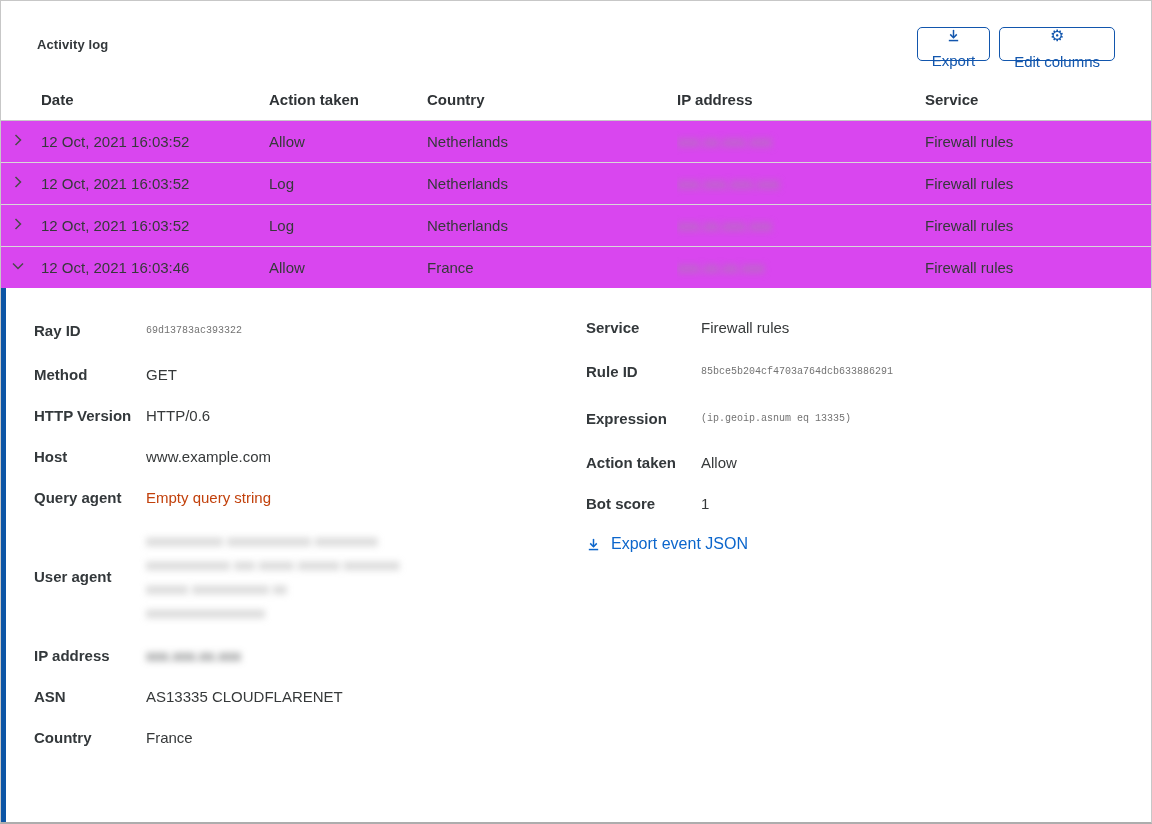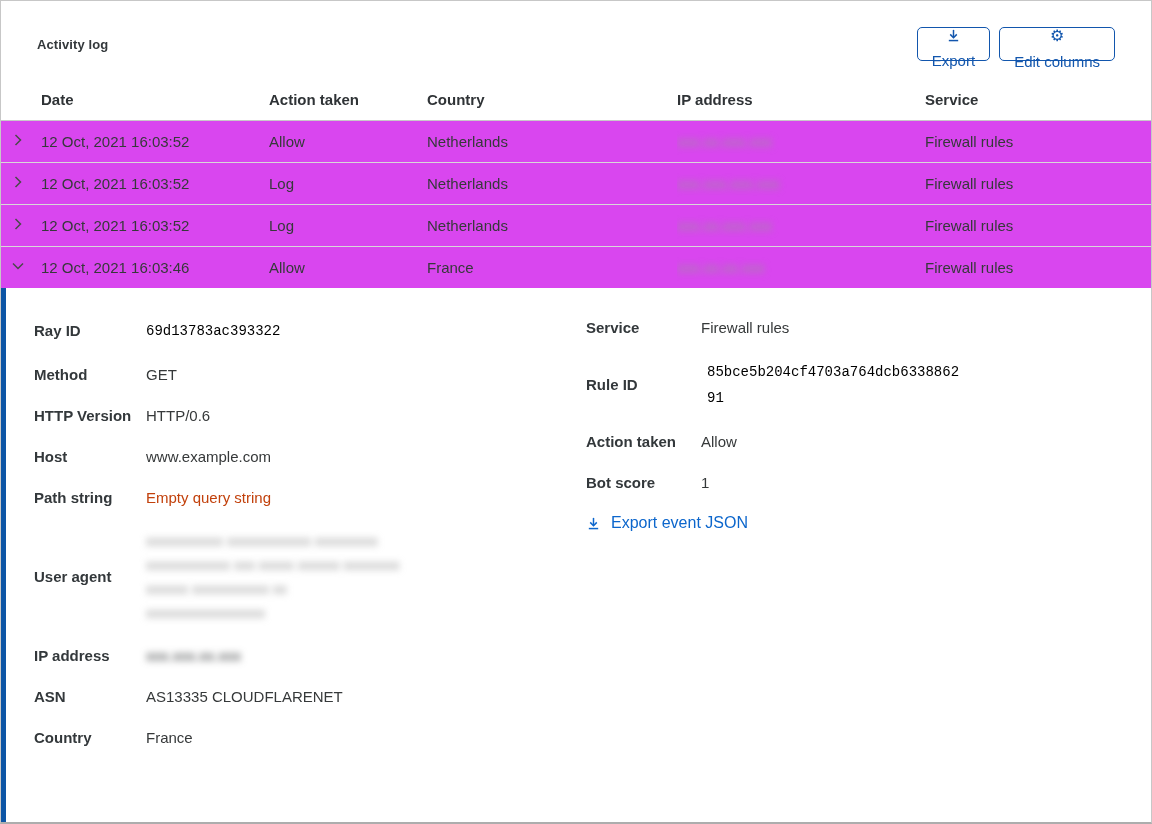--- a/index.html
+++ b/index.html
@@ -74,23 +74,23 @@
   .field { display: flex; align-items: center; margin-bottom: 21px; }
   .f-label {
     flex: none; font-weight: 600; font-size: 15px; color: #33383b;
     line-height: 20px;
   }
   .col-left .f-label { width: 112px; }
   .col-right .f-label { width: 115px; }
   .f-value { font-size: 15px; color: #36393a; line-height: 20px; }
   .f-value.mono {
     font-family: "Liberation Mono", "DejaVu Sans Mono", monospace;
-    font-size: 14px; color: #000000; line-height: 26px;
-  }
-  .f-value.wrap30 { width: 260px; word-break: break-all; margin-left: 6px; }
+    font-size: 10px; color: #737373; line-height: 26px;
+  }
+  .f-value.wrap30 { width: 260px; word-break: break-all; }
   .f-value.italic { color: #c2410c; }
   .ua-lines .ua-line {
     display: block; font-size: 14px; line-height: 24px;
   }
   .link {
     display: inline-flex; align-items: center; gap: 10px;
     color: #0c66cc; font-size: 16px; text-decoration: none; cursor: pointer;
   }
   .link svg { display: block; }
 </style>
@@ -199,21 +199,21 @@
       </div>
       <div class="field">
         <span class="f-label">HTTP Version</span>
         <span class="f-value">HTTP/0.6</span>
       </div>
       <div class="field">
         <span class="f-label">Host</span>
         <span class="f-value">www.example.com</span>
       </div>
       <div class="field">
-        <span class="f-label">Path string</span>
+        <span class="f-label">Query agent</span>
         <span class="f-value italic">Empty query string</span>
       </div>
       <div class="field">
         <span class="f-label">User agent</span>
         <span class="f-value ua-lines">
           <span class="ua-line masked">xxxxxxxxxxx xxxxxxxxxxxx xxxxxxxxx</span>
           <span class="ua-line masked">xxxxxxxxxxxx xxx xxxxx xxxxxx xxxxxxxx</span>
           <span class="ua-line masked">xxxxxx xxxxxxxxxxx xx</span>
           <span class="ua-line masked">xxxxxxxxxxxxxxxxx</span>
         </span>
@@ -233,20 +233,24 @@
     </div>
 
     <div class="col-right">
       <div class="field">
         <span class="f-label">Service</span>
         <span class="f-value">Firewall rules</span>
       </div>
       <div class="field">
         <span class="f-label">Rule ID</span>
         <span class="f-value mono wrap30">85bce5b204cf4703a764dcb633886291</span>
+      </div>
+      <div class="field">
+        <span class="f-label">Expression</span>
+        <span class="f-value mono">(ip.geoip.asnum eq 13335)</span>
       </div>
       <div class="field">
         <span class="f-label">Action taken</span>
         <span class="f-value">Allow</span>
       </div>
       <div class="field">
         <span class="f-label">Bot score</span>
         <span class="f-value">1</span>
       </div>
       <a class="link">

